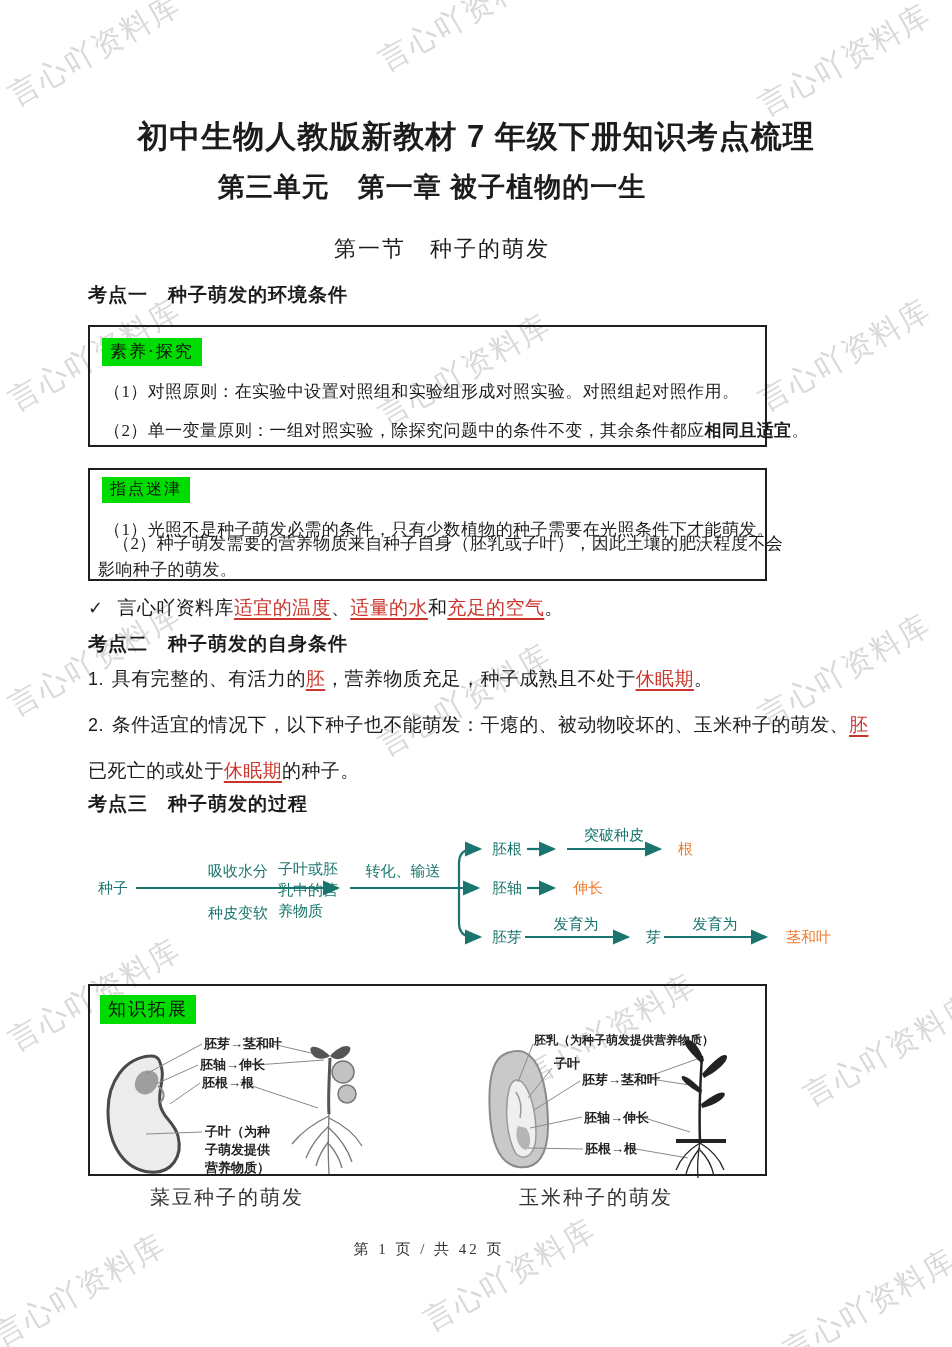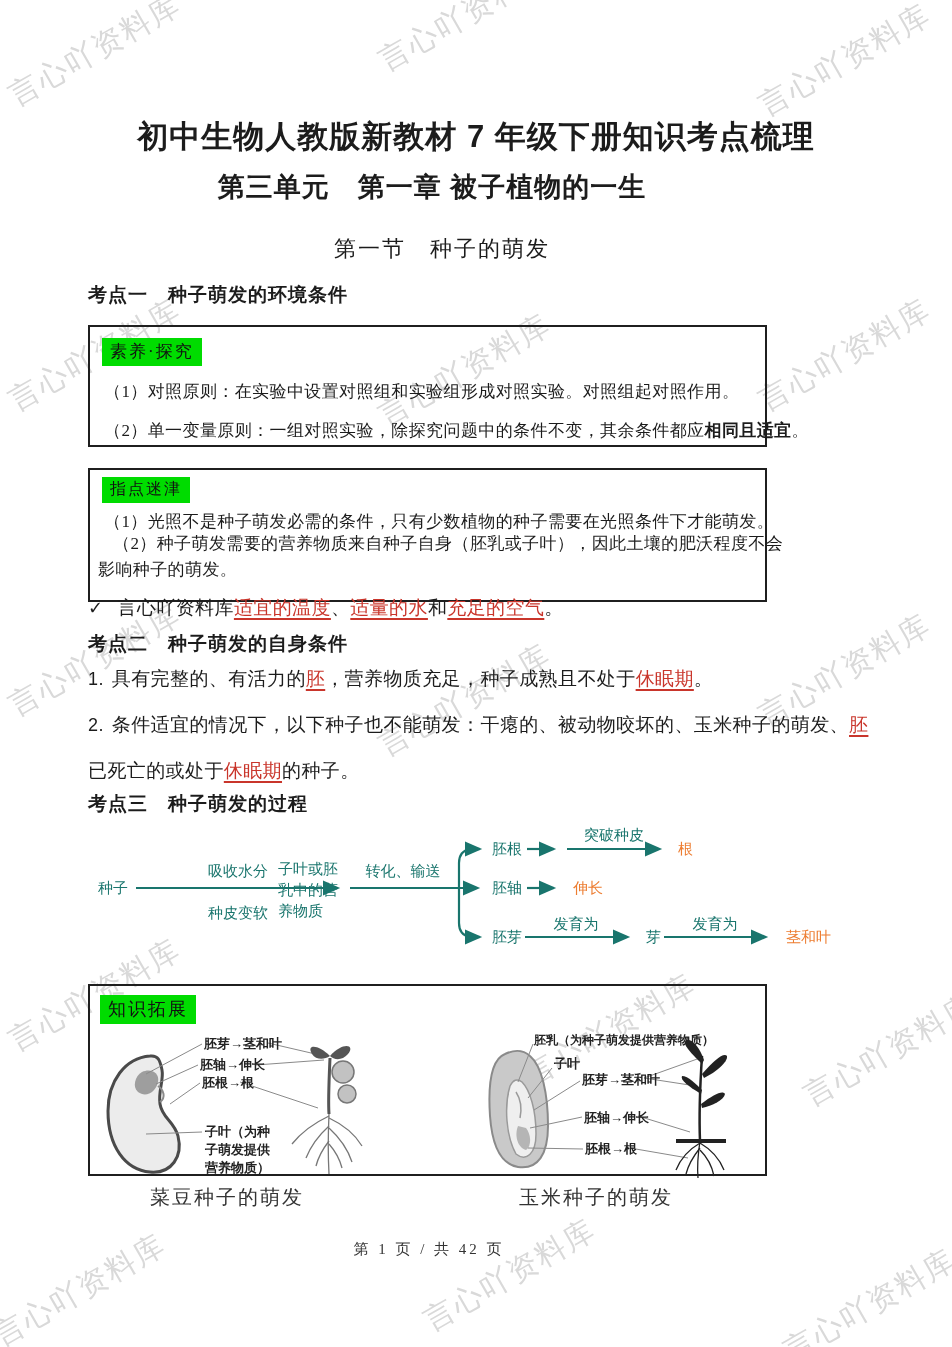--- a/index.html
+++ b/index.html
@@ -104,23 +104,23 @@
   <div class="abs section-title">第一节　种子的萌发</div>
 
   <div class="abs kaodian" style="top:282px">考点一　种子萌发的环境条件</div>
 
   <div class="nbox" style="top:325px;height:122px">
     <span class="glabel" style="left:12px;top:11px">素养·探究</span>
     <div class="boxline" style="left:14px;top:53px">（1）对照原则：在实验中设置对照组和实验组形成对照实验。对照组起对照作用。</div>
     <div class="boxline" style="left:14px;top:92px"><span>（2）单一变量原则：一组对照实验，除探究问题中的条件不变，其余条件都应</span><span class="bold">相同且适宜</span><span>。</span></div>
   </div>
 
-  <div class="nbox" style="top:468px;height:134px">
+  <div class="nbox" style="top:468px;height:113px">
     <span class="glabel" style="left:12px;top:7px;font-size:16px">指点迷津</span>
-    <div class="boxline" style="left:14px;top:40px">（1）光照不是种子萌发必需的条件，只有少数植物的种子需要在光照条件下才能萌发。</div>
+    <div class="boxline" style="left:14px;top:48px">（1）光照不是种子萌发必需的条件，只有少数植物的种子需要在光照条件下才能萌发。</div>
     <div class="boxline" style="left:23px;top:62px">（2）种子萌发需要的营养物质来自种子自身（胚乳或子叶），因此土壤的肥沃程度不会</div>
     <div class="boxline" style="left:8px;top:88px">影响种子的萌发。</div>
   </div>
 
   <div class="abs bodyline" style="top:595px"><span class="check">✓</span><span>言心吖资料库</span><span class="red-u">适宜的温度</span><span>、</span><span class="red-u">适量的水</span><span>和</span><span class="red-u">充足的空气</span><span>。</span></div>
 
   <div class="abs kaodian" style="top:631px">考点二　种子萌发的自身条件</div>
 
   <div class="abs bodyline" style="top:666px"><span class="num">1.</span><span>具有完整的、有活力的</span><span class="red-u">胚</span><span>，营养物质充足，种子成熟且不处于</span><span class="red-u">休眠期</span><span>。</span></div>
 

